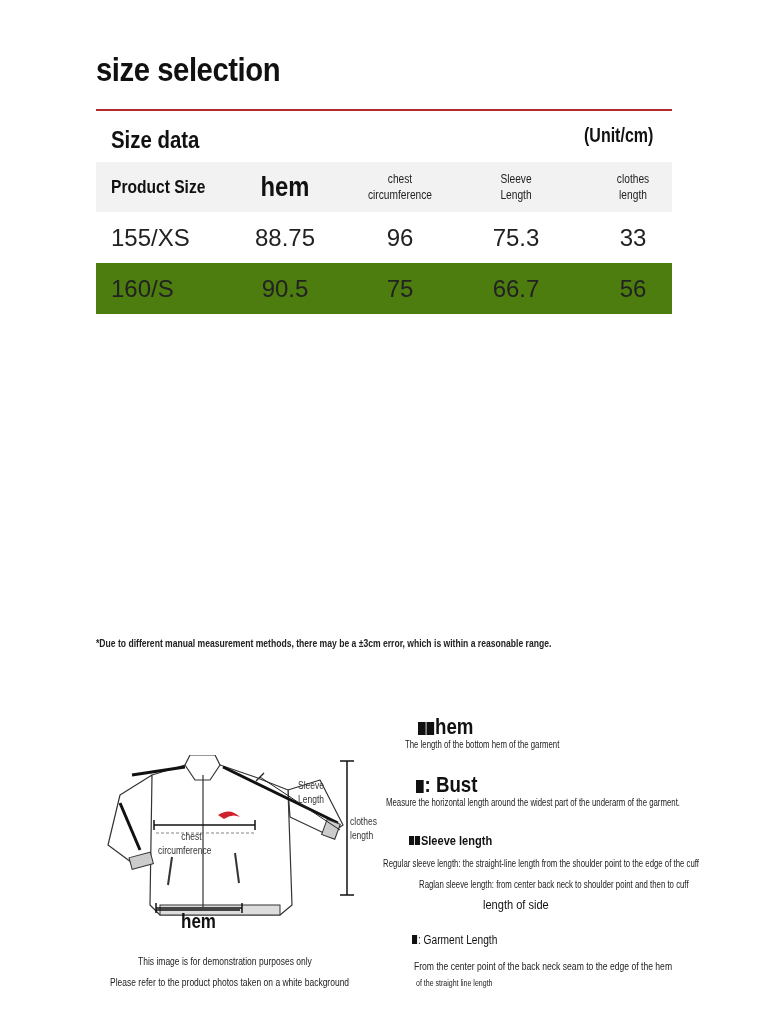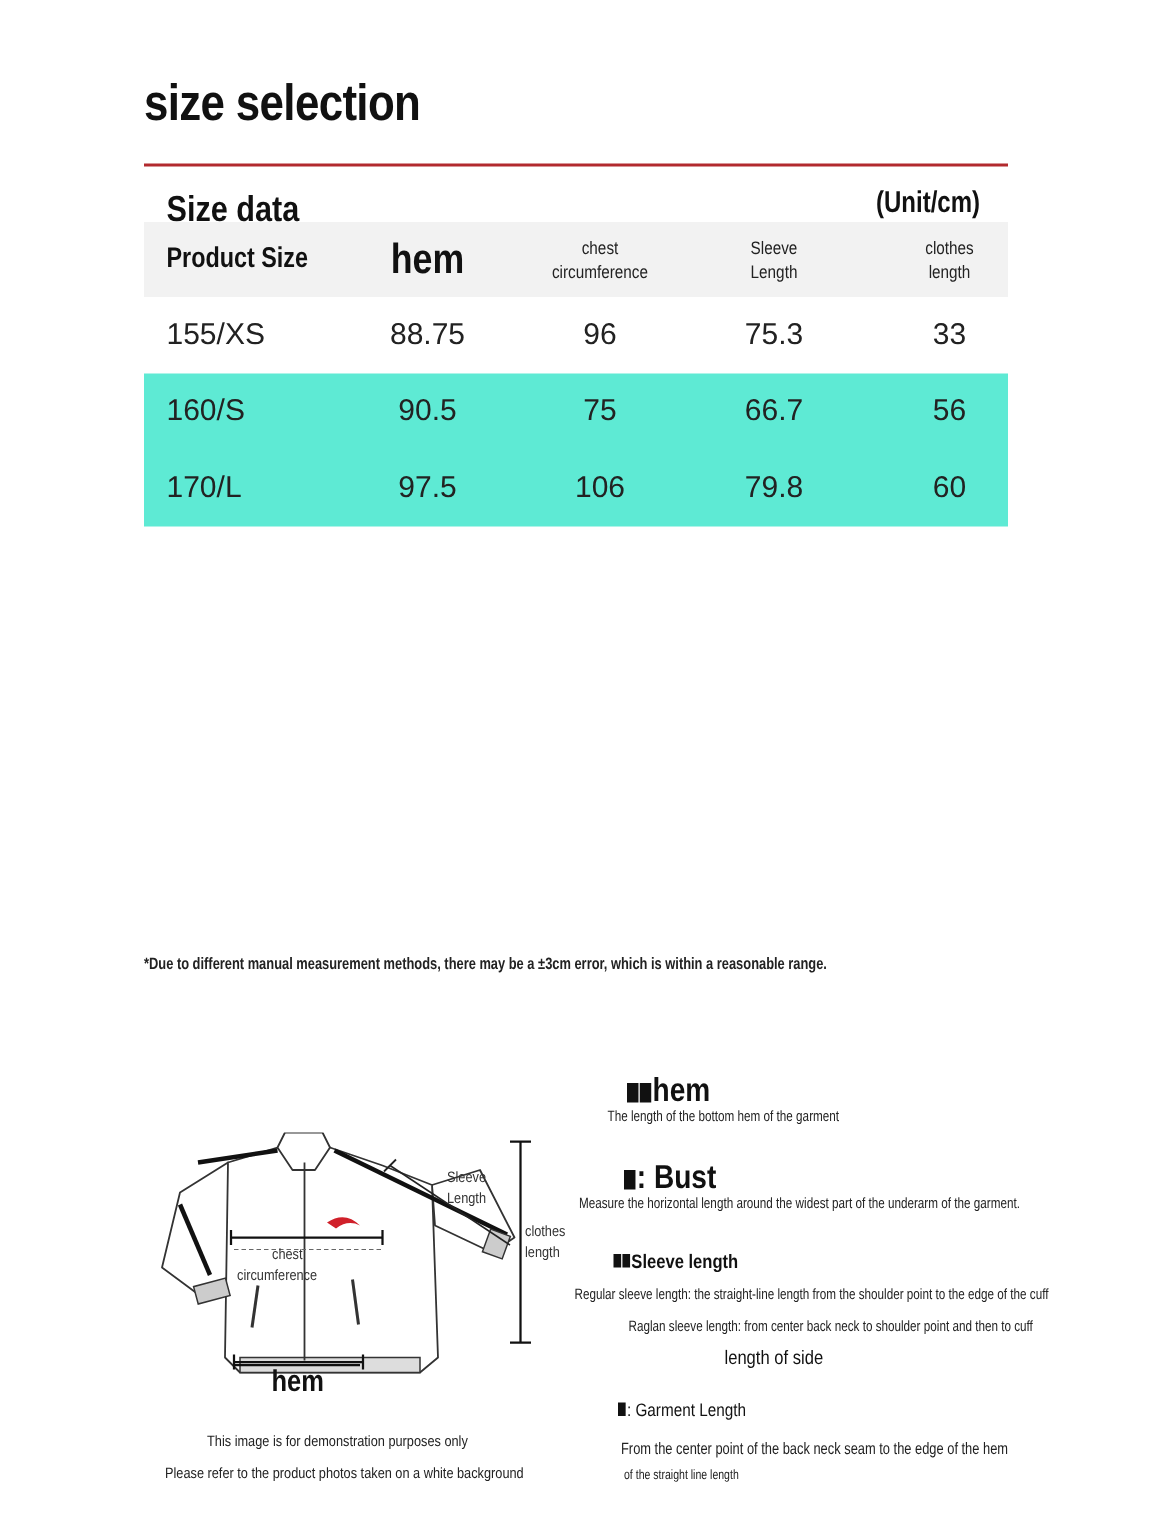--- a/index.html
+++ b/index.html
@@ -5,32 +5,32 @@
   html, body { margin:0; padding:0; background:#ffffff; }
   body { width:768px; height:1024px; position:relative; overflow:hidden;
          font-family:"Liberation Sans", sans-serif; color:#1a1a1a; }
   .title { position:absolute; left:96px; top:50px; font-size:34px; font-weight:bold;
            letter-spacing:-0.5px; transform:scaleX(0.86); transform-origin:left; color:#111; }
   .redline { position:absolute; left:96px; top:109px; width:576px; height:2px; background:#b22a2e; }
   .subtitle { position:absolute; left:111px; top:126px; font-size:24px; font-weight:bold;
               transform:scaleX(0.85); transform-origin:left; color:#111; }
   .unit { position:absolute; left:584px; top:124px; font-size:20px; font-weight:bold;
           transform:scaleX(0.8); transform-origin:left; color:#111; }
-  .table { position:absolute; left:96px; top:148px; width:576px; }
+  .table { position:absolute; left:96px; top:162px; width:576px; }
   .row { height:51px; display:flex; align-items:center; }
-  .row.shade { background:#5eead4; }
+  .row.shade { background:#4d7c0f; }
   .hdr { height:50px; background:#f2f2f2; display:flex; align-items:center; }
   .cell { position:absolute; text-align:center; }
   .row, .hdr { position:relative; }
   .col0 { left:15px; text-align:left; }
   .col1 { left:139px; width:100px; }
   .col2 { left:254px; width:100px; }
   .col3 { left:370px; width:100px; }
   .col4 { left:487px; width:100px; }
-  .val { font-size:20px; color:#222; }
+  .val { font-size:24px; color:#222; }
   .h-prod { font-size:19px; font-weight:bold; transform:scaleX(0.82); transform-origin:left; color:#111; }
   .h-hem { font-size:28px; font-weight:bold; transform:scaleX(0.85); color:#111; }
   .h-small { font-size:12px; line-height:16px; transform:scaleX(0.85); color:#222; }
   .note { position:absolute; left:96px; top:637px; font-size:11px; font-weight:bold;
           transform:scaleX(0.78); transform-origin:left; white-space:nowrap; color:#222; }
   .diagram { position:absolute; left:100px; top:755px; width:290px; height:190px; }
   .lbl { position:absolute; font-size:10px; transform:scaleX(0.85); transform-origin:left; color:#333; line-height:14px; }
   .hem-lbl { position:absolute; left:181px; top:910px; font-size:20px; font-weight:bold;
              transform:scaleX(0.85); transform-origin:left; color:#111; }
   .demo { position:absolute; font-size:10px; transform:scaleX(0.85); transform-origin:left; white-space:nowrap; color:#222; }
@@ -72,27 +72,20 @@
     <div class="cell col2 val">96</div>
     <div class="cell col3 val">75.3</div>
     <div class="cell col4 val">33</div>
   </div>
   <div class="row shade">
     <div class="cell col0 val">160/S</div>
     <div class="cell col1 val">90.5</div>
     <div class="cell col2 val">75</div>
     <div class="cell col3 val">66.7</div>
     <div class="cell col4 val">56</div>
-  </div>
-  <div class="row shade">
-    <div class="cell col0 val">170/L</div>
-    <div class="cell col1 val">97.5</div>
-    <div class="cell col2 val">106</div>
-    <div class="cell col3 val">79.8</div>
-    <div class="cell col4 val">60</div>
   </div>
 </div>
 
 <div class="note">*Due to different manual measurement methods, there may be a ±3cm error, which is within a reasonable range.</div>
 
 <svg class="diagram" viewBox="0 0 290 190" width="290" height="190">
   <g fill="#fff" stroke="#333" stroke-width="1.2" stroke-linejoin="round">
 
     <path d="M52 20 L20 40 L8 90 L35 110 L52 100 L55 40 Z"></path>
 

